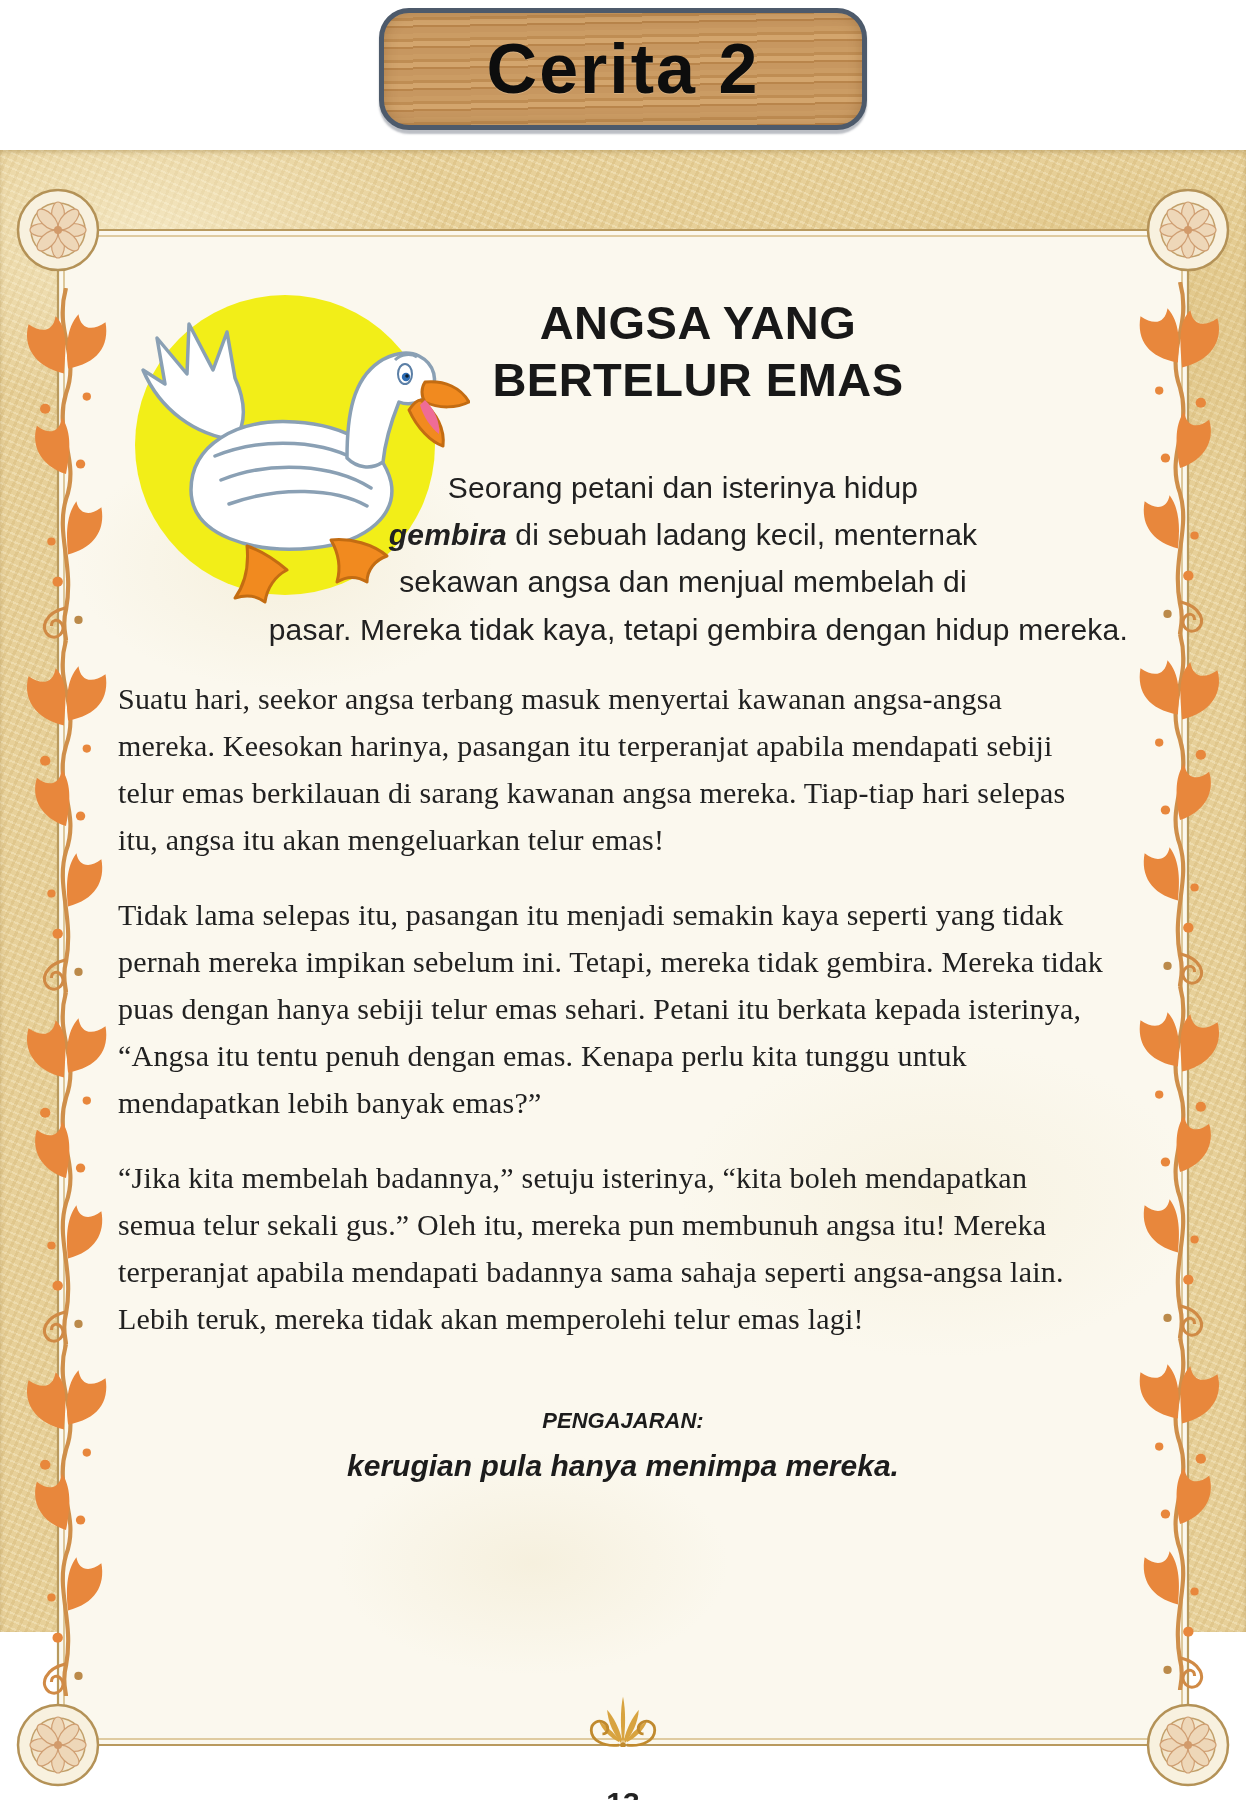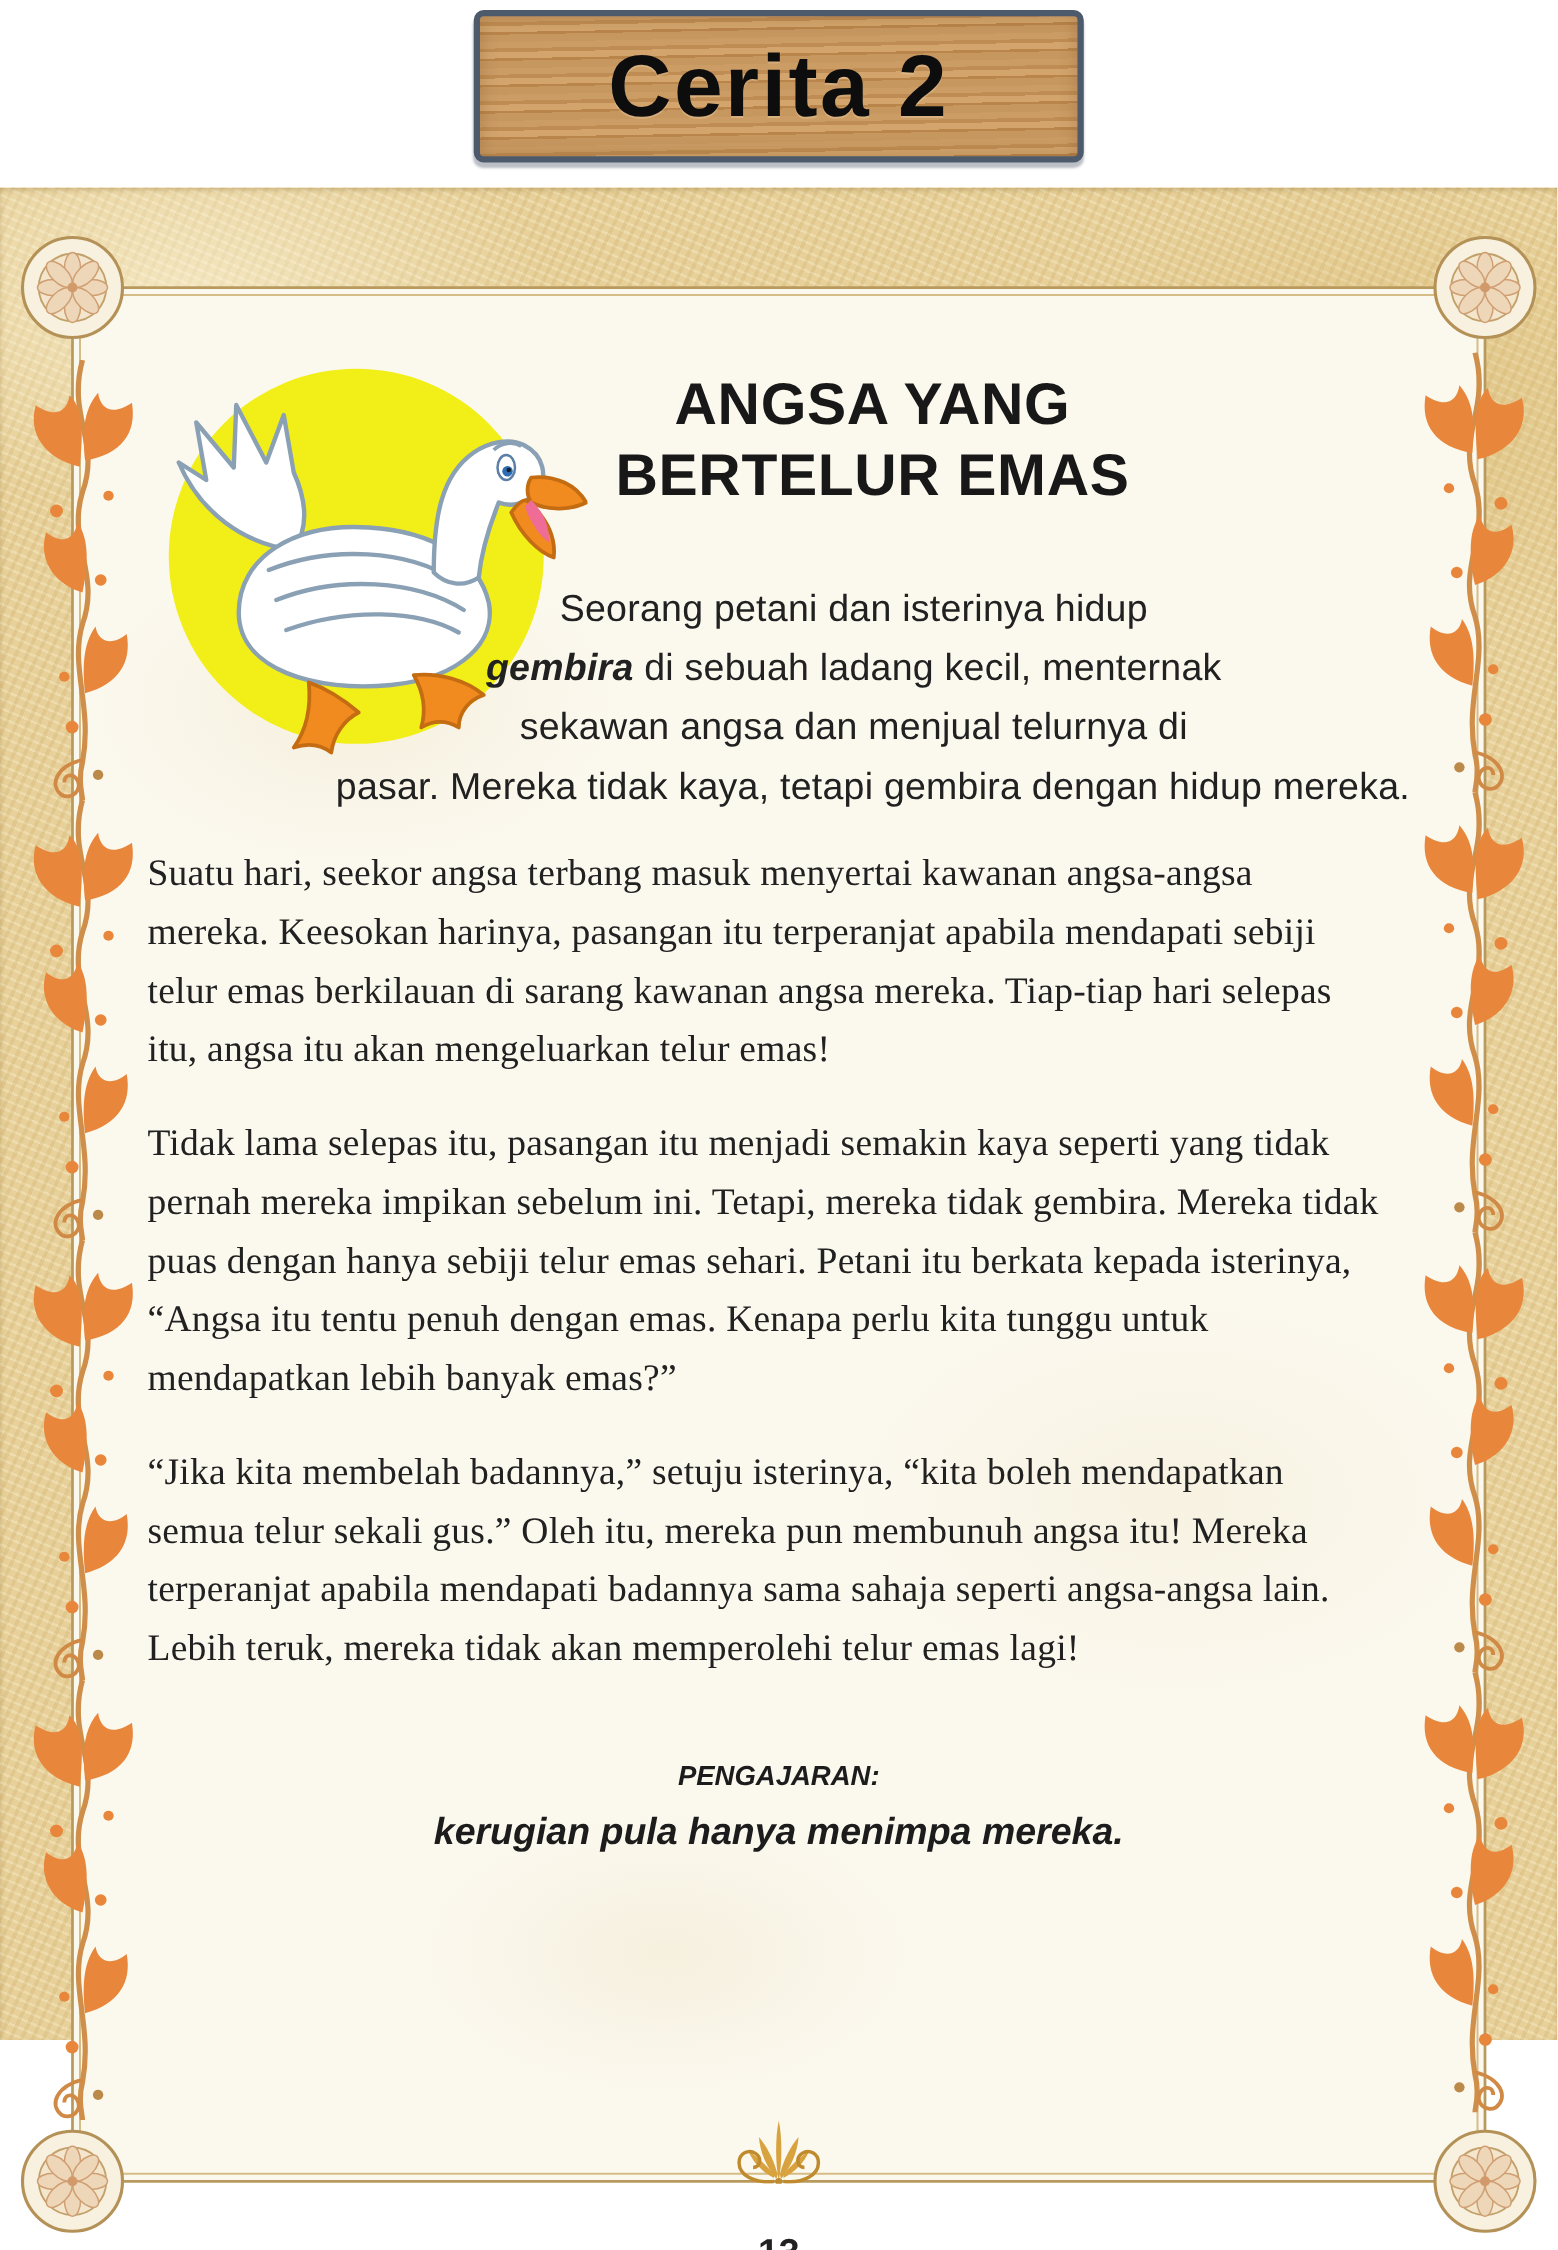--- a/index.html
+++ b/index.html
@@ -1,21 +1,21 @@
 <!DOCTYPE html>
 <html><head>
 <meta charset="utf-8">
 <style>
   html,body{margin:0;padding:0;background:#ffffff;}
   .stage{position:relative;width:1246px;height:1800px;overflow:hidden;background:#ffffff;
          font-family:"Liberation Sans",sans-serif;color:#1d1d1d;}
 
   
   .banner{position:absolute;top:8px;left:50%;transform:translateX(-50%);
-          width:478px;height:112px;border:5px solid #4d5a6b;border-radius:8px;
+          width:478px;height:112px;border:5px solid #4d5a6b;border-radius:30px;
           box-shadow:0 4px 2px rgba(60,70,85,.35), inset 0 0 14px rgba(90,50,10,.25);
           background-color:#c6965e;
           background-image:
             repeating-linear-gradient(179deg,#cb9c64 0 5px,#bf8d53 5px 8px,#d3a56d 8px 13px,#b9854b 13px 15px,#c79760 15px 21px),
             linear-gradient(90deg,rgba(120,70,20,.18),rgba(255,230,180,.10) 30%,rgba(120,70,20,.14) 70%,rgba(90,50,10,.22));
           display:flex;align-items:center;justify-content:center;}
   .banner-label{font-size:70px;font-weight:bold;letter-spacing:2px;color:#0d0d0d;
                 text-shadow:0 1px 0 rgba(255,240,210,.25);}
 
   
@@ -175,21 +175,21 @@
 
     <div class="content">
       <h1 class="story-title">
         <span>ANGSA YANG</span>
         <span>BERTELUR EMAS</span>
       </h1>
 
       <div class="p1-wrap body-text">
         <span class="p1-line">Seorang petani dan isterinya hidup</span>
         <span class="p1-line"><span class="italic-word">gembira</span><span> di sebuah ladang kecil, menternak</span></span>
-        <span class="p1-line">sekawan angsa dan menjual telurnya di</span>
+        <span class="p1-line">sekawan angsa dan menjual membelah di</span>
       </div>
       <div class="p1-full body-text">pasar. Mereka tidak kaya, tetapi gembira dengan hidup mereka.</div>
 
       <p class="para p2 body-text">Suatu hari, seekor angsa terbang masuk menyertai kawanan angsa-angsa mereka. Keesokan harinya, pasangan itu terperanjat apabila mendapati sebiji telur emas berkilauan di sarang kawanan angsa mereka. Tiap-tiap hari selepas itu, angsa itu akan mengeluarkan telur emas!</p>
       <p class="para body-text">Tidak lama selepas itu, pasangan itu menjadi semakin kaya seperti yang tidak pernah mereka impikan sebelum ini. Tetapi, mereka tidak gembira. Mereka tidak puas dengan hanya sebiji telur emas sehari. Petani itu berkata kepada isterinya, “Angsa itu tentu penuh dengan emas. Kenapa perlu kita tunggu untuk mendapatkan lebih banyak emas?”</p>
       <p class="para body-text">“Jika kita membelah badannya,” setuju isterinya, “kita boleh mendapatkan semua telur sekali gus.” Oleh itu, mereka pun membunuh angsa itu! Mereka terperanjat apabila mendapati badannya sama sahaja seperti angsa-angsa lain. Lebih teruk, mereka tidak akan memperolehi telur emas lagi!</p>
 
       <div class="moral">
         <div class="moral-heading">PENGAJARAN:</div>
         <span class="moral-line">kerugian pula hanya menimpa mereka.</span>

